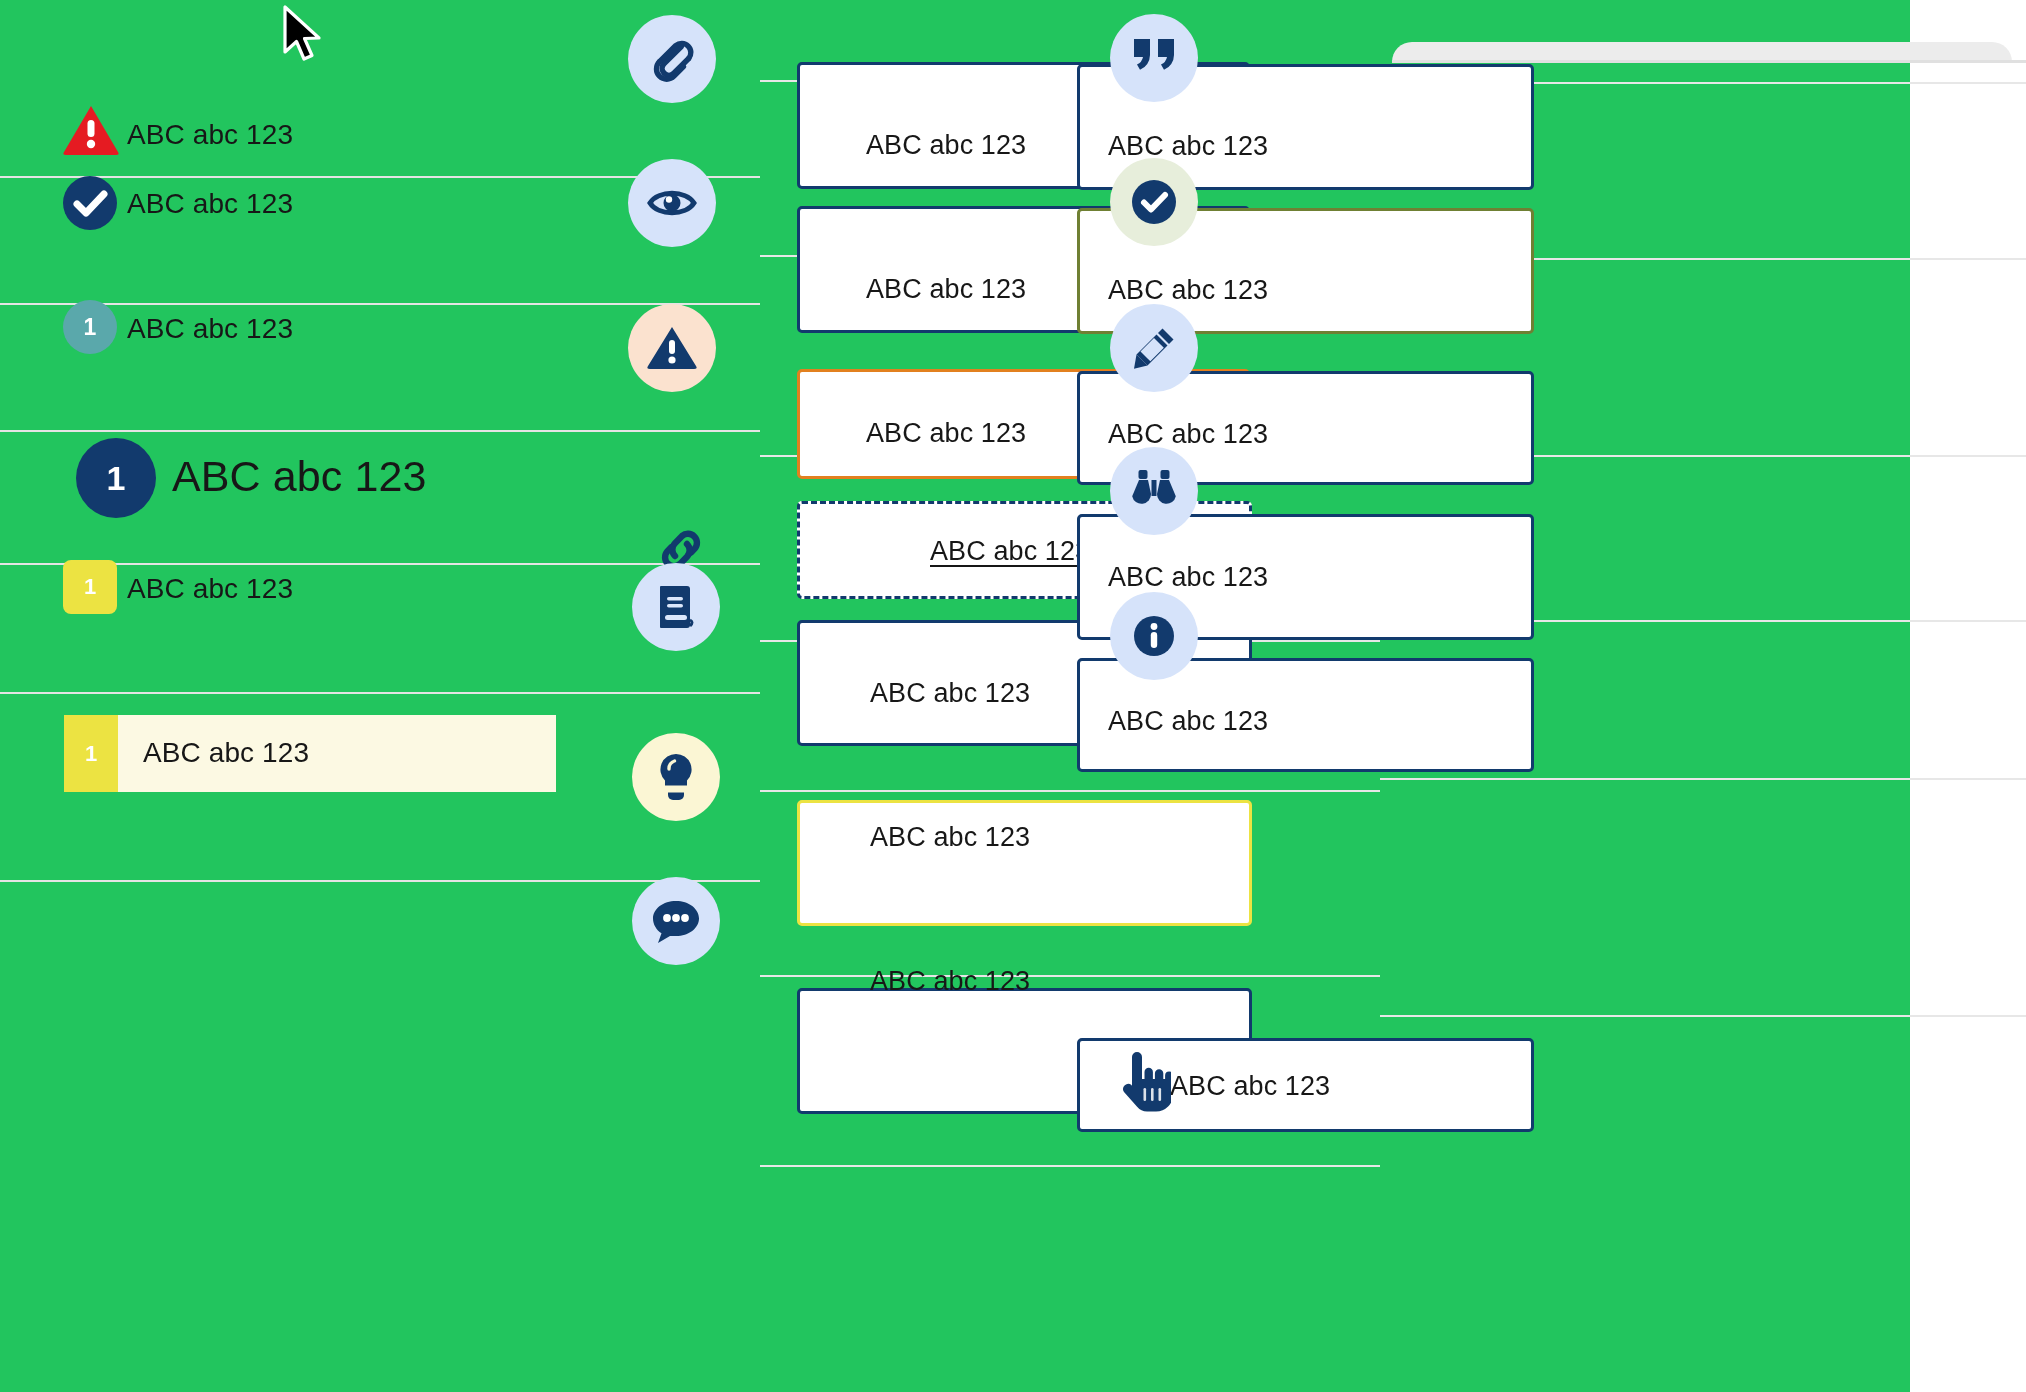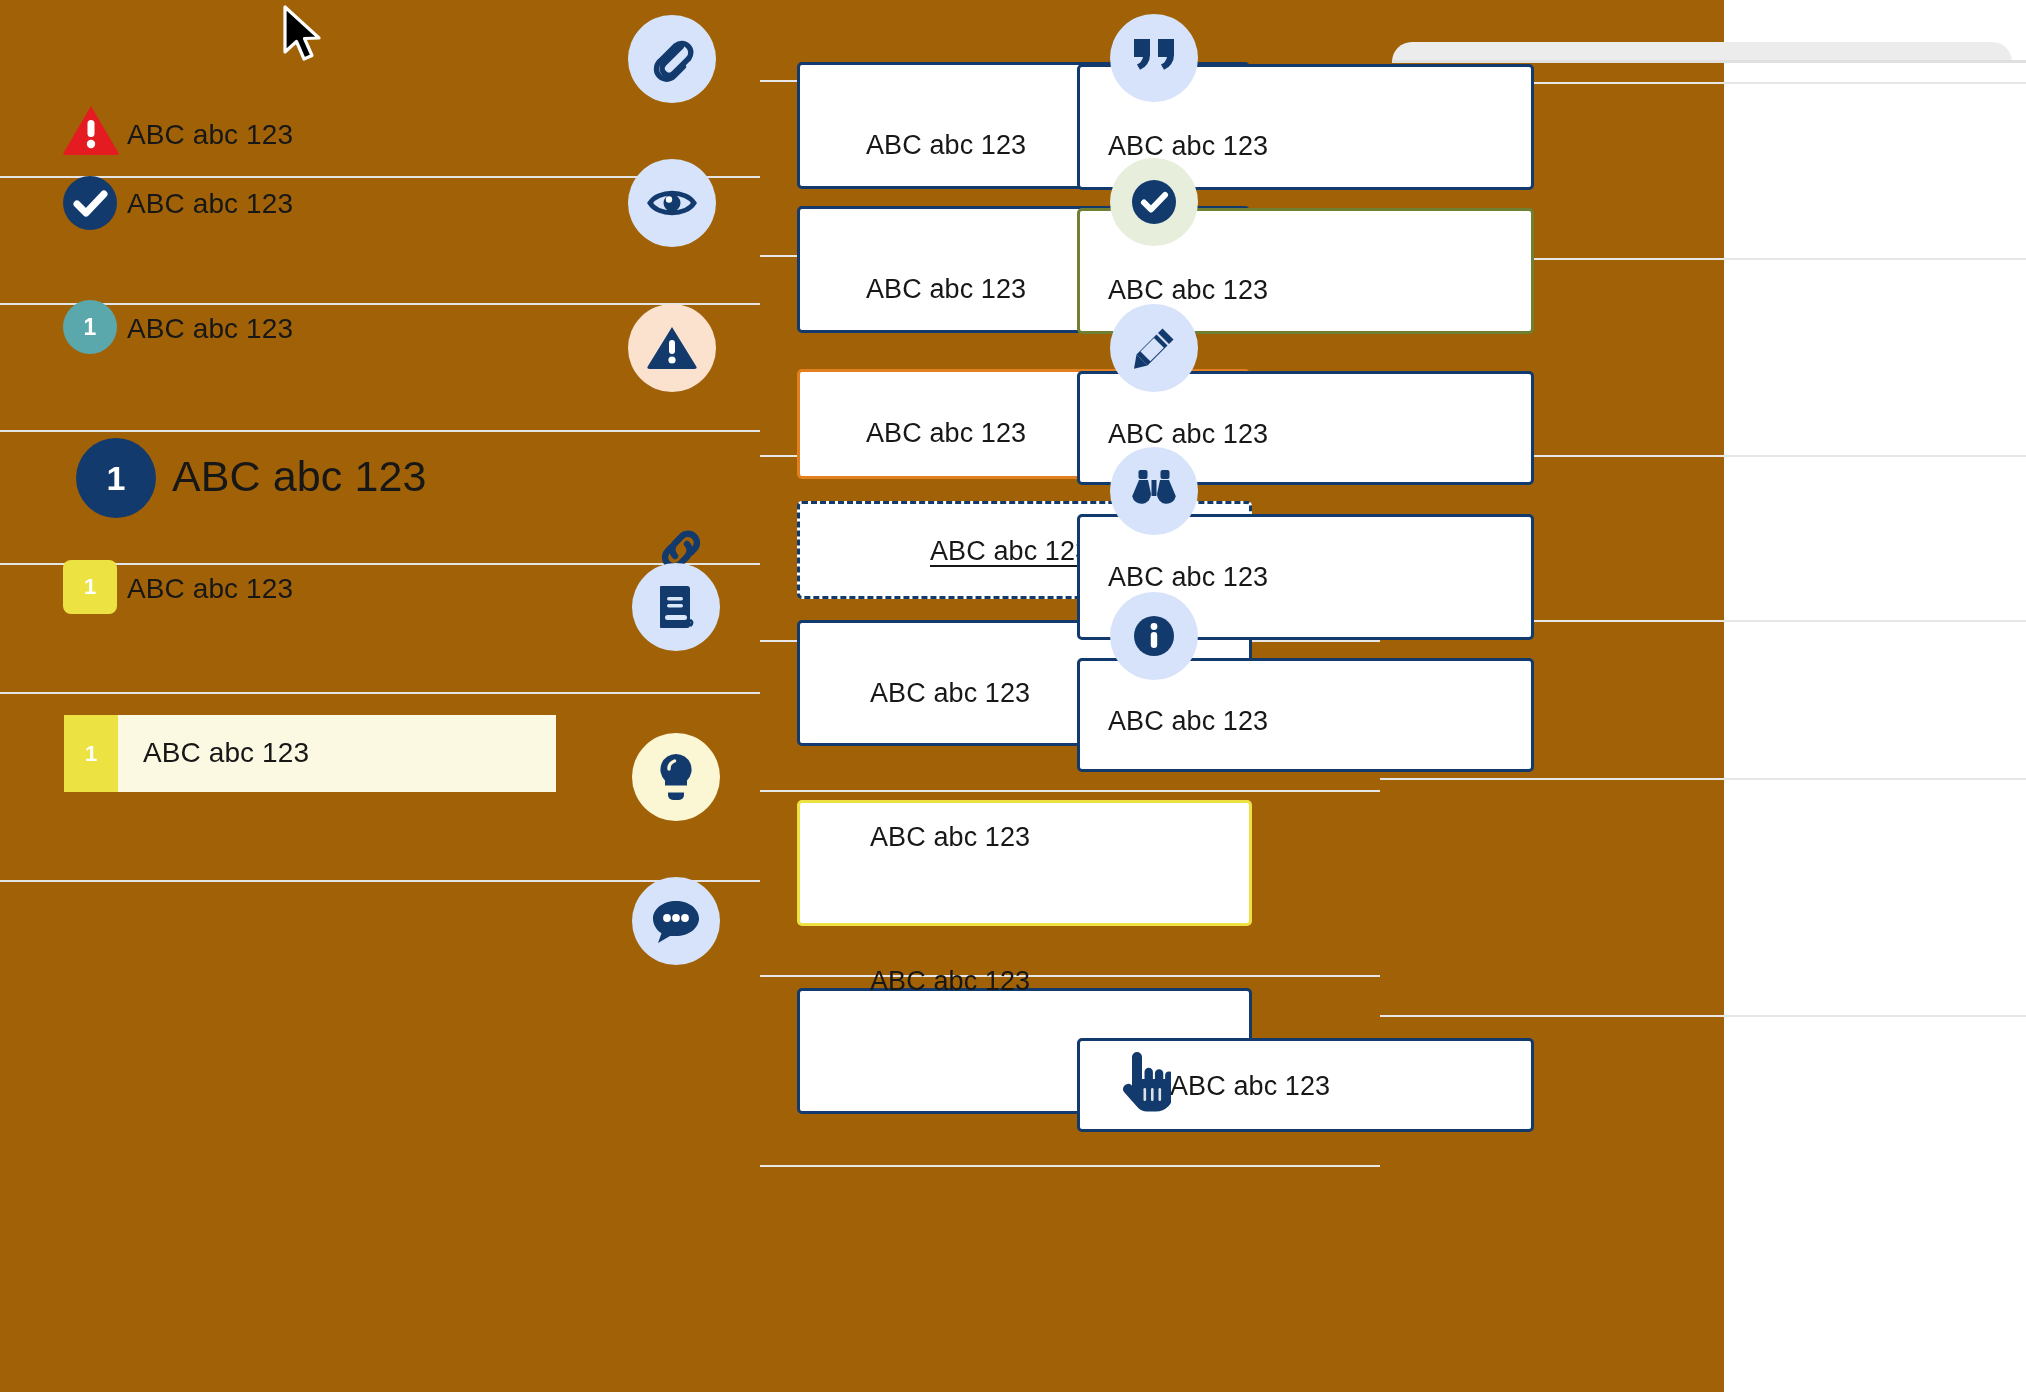--- a/index.html
+++ b/index.html
@@ -8,23 +8,23 @@
   html, body {
     width: 2026px;
     height: 1392px;
     background: #ffffff;
     font-family: "Liberation Sans", sans-serif;
     overflow: hidden;
   }
 
   #stage {
     position: relative;
-    width: 1724px;
+    width: 1910px;
     height: 1392px;
-    background: #a16207;
+    background: #22c55e;
   }
 
   
   #left-column {
     position: absolute;
     left: 0;
     top: 0;
     width: 760px;
     height: 1392px;
   }

